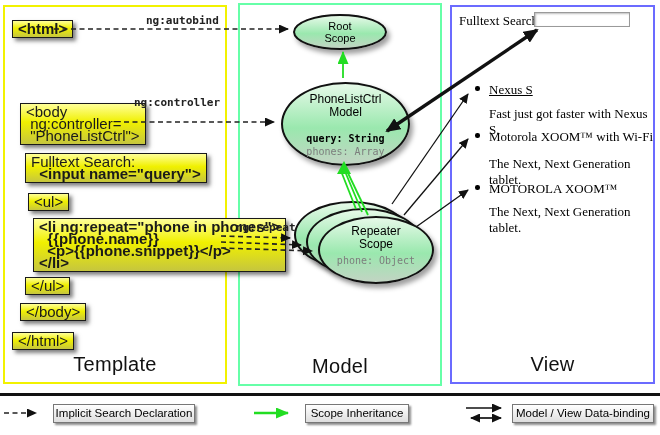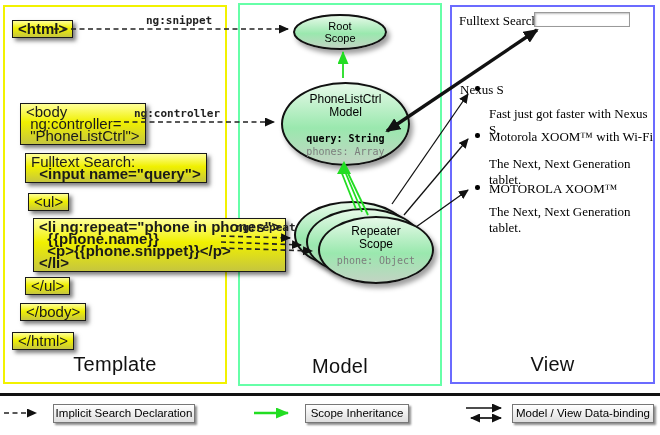--- a/index.html
+++ b/index.html
@@ -93,22 +93,22 @@
 <span class="bold">  &lt;input name="query"&gt;</span></div>
   <div class="codebox" style="left:28px;top:193px;">&lt;ul&gt;</div>
   <div class="codebox bold" style="left:33px;top:218px;">&lt;li ng:repeat="phone in phones"&gt;
   {{phone.name}}
   &lt;p&gt;{{phone.snippet}}&lt;/p&gt;
 &lt;/li&gt;</div>
   <div class="codebox" style="left:25px;top:277px;">&lt;/ul&gt;</div>
   <div class="codebox" style="left:20px;top:303px;">&lt;/body&gt;</div>
   <div class="codebox" style="left:12px;top:332px;">&lt;/html&gt;</div>
 
-  <div class="dirlabel" style="left:146px;top:14px;">ng:snippet</div>
-  <div class="dirlabel" style="left:134px;top:107px;">ng:controller</div>
+  <div class="dirlabel" style="left:146px;top:14px;">ng:autobind</div>
+  <div class="dirlabel" style="left:134px;top:96px;">ng:controller</div>
   <div class="dirlabel" style="left:236px;top:221px;">ng:repeat</div>
 
   <div class="scope" id="scope-root">
     <div class="scope-title">Root
 Scope</div>
   </div>
   <div class="scope" id="scope-phonelist">
     <div class="scope-title">PhoneListCtrl
 Model</div>
     <div class="props">
@@ -121,21 +121,21 @@
   <div class="rep-ellipse" id="rep-front">
     <div class="scope-title">Repeater
 Scope</div>
     <div class="scope-prop prop-gray">phone: Object</div>
   </div>
 
   <div class="serif" id="view-search-label">Fulltext Search:</div>
   <input id="view-search-input" type="text" value="" style="">
 
   <div class="vbullet" style="left:475px;top:86px;"></div>
-  <div class="serif vitem-title" style="left:460px;top:82px;">Nexus S</div>
+  <div class="serif vitem-title" style="left:489px;top:82px;text-decoration:underline;">Nexus S</div>
   <div class="serif vitem-desc" style="left:489px;top:106px;">Fast just got faster with Nexus S.</div>
 
   <div class="vbullet" style="left:475px;top:133px;"></div>
   <div class="serif vitem-title" style="left:489px;top:129px;">Motorola XOOM™ with Wi-Fi</div>
   <div class="serif vitem-desc" style="left:489px;top:156px;">The Next, Next Generation tablet.</div>
 
   <div class="vbullet" style="left:475px;top:185px;"></div>
   <div class="serif vitem-title" style="left:489px;top:181px;">MOTOROLA XOOM™</div>
   <div class="serif vitem-desc" style="left:489px;top:204px;">The Next, Next Generation tablet.</div>
 

